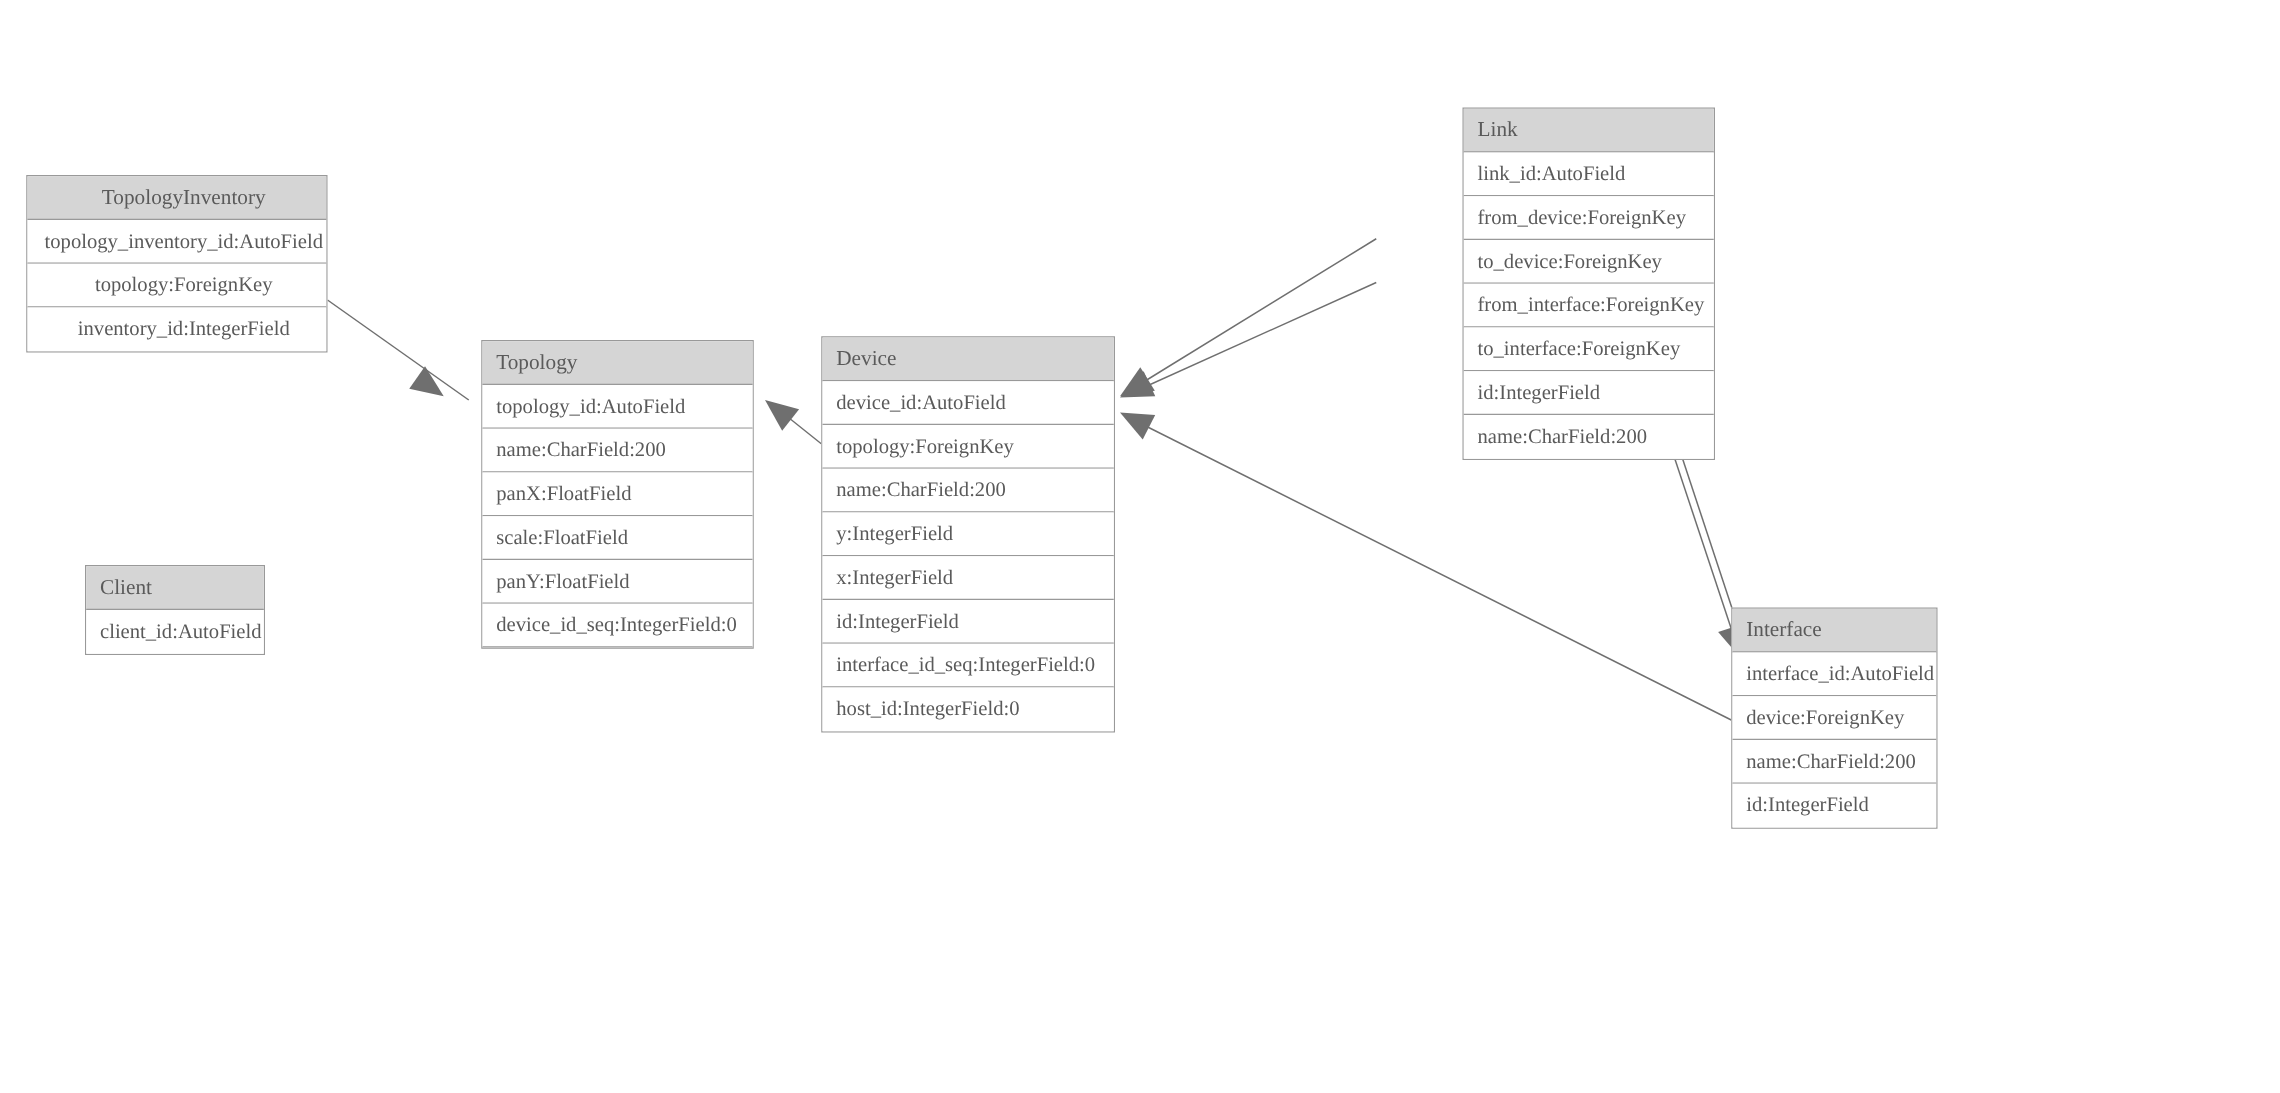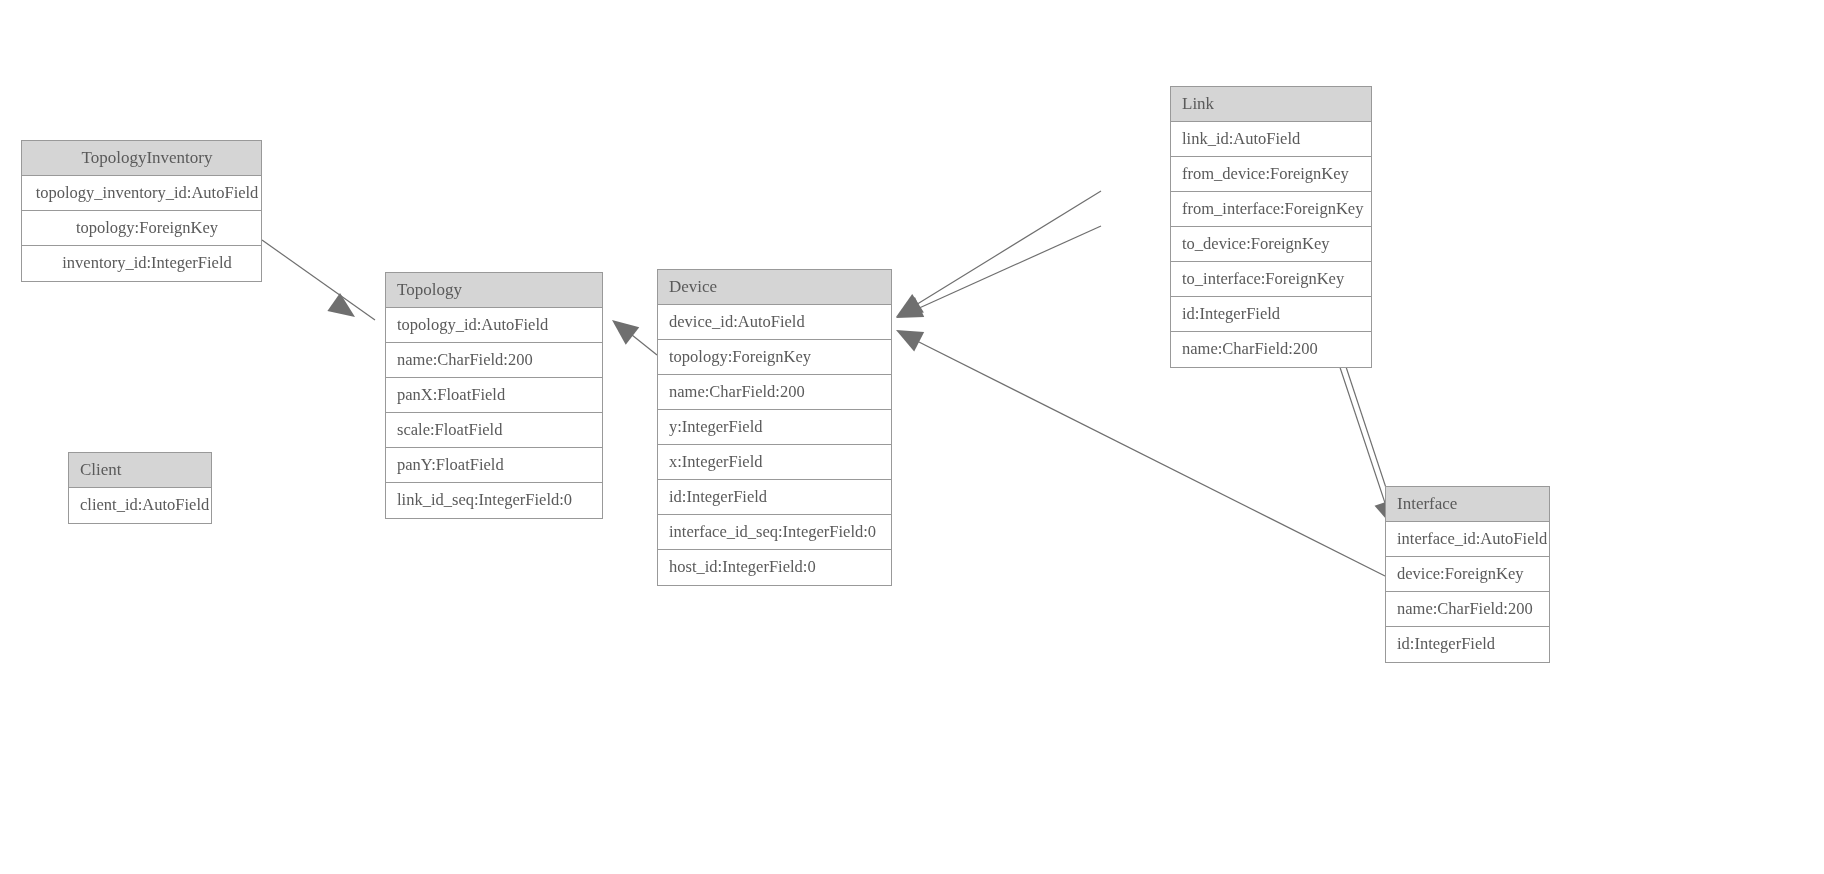--- a/index.html
+++ b/index.html
@@ -106,39 +106,39 @@
         <div class="entity-title">Client</div>
         <div class="entity-field last">client_id:AutoField</div>
       </div>
       <div class="entity" style="left: 385px; top: 272px; width: 218px;">
         <div class="entity-title">Topology</div>
         <div class="entity-field">topology_id:AutoField</div>
         <div class="entity-field">name:CharField:200</div>
         <div class="entity-field">panX:FloatField</div>
         <div class="entity-field">scale:FloatField</div>
         <div class="entity-field">panY:FloatField</div>
-        <div class="entity-field last">link_id_seq:IntegerField:0</div>
+        <div class="entity-field">device_id_seq:IntegerField:0</div>
       </div>
       <div class="entity" style="left: 657px; top: 269px; width: 235px;">
         <div class="entity-title">Device</div>
         <div class="entity-field">device_id:AutoField</div>
         <div class="entity-field">topology:ForeignKey</div>
         <div class="entity-field">name:CharField:200</div>
         <div class="entity-field">y:IntegerField</div>
         <div class="entity-field">x:IntegerField</div>
         <div class="entity-field">id:IntegerField</div>
         <div class="entity-field">interface_id_seq:IntegerField:0</div>
         <div class="entity-field last">host_id:IntegerField:0</div>
       </div>
       <div class="entity" style="left: 1150px; top: 86px; width: 202px; margin-left: 20px;">
         <div class="entity-title">Link</div>
         <div class="entity-field">link_id:AutoField</div>
         <div class="entity-field">from_device:ForeignKey</div>
+        <div class="entity-field">to_device:ForeignKey</div>
         <div class="entity-field">from_interface:ForeignKey</div>
-        <div class="entity-field">to_device:ForeignKey</div>
         <div class="entity-field">to_interface:ForeignKey</div>
         <div class="entity-field">id:IntegerField</div>
         <div class="entity-field last">name:CharField:200</div>
       </div>
       <div class="entity" style="left: 1385px; top: 486px; width: 165px;">
         <div class="entity-title">Interface</div>
         <div class="entity-field">interface_id:AutoField</div>
         <div class="entity-field">device:ForeignKey</div>
         <div class="entity-field">name:CharField:200</div>
         <div class="entity-field last">id:IntegerField</div>

